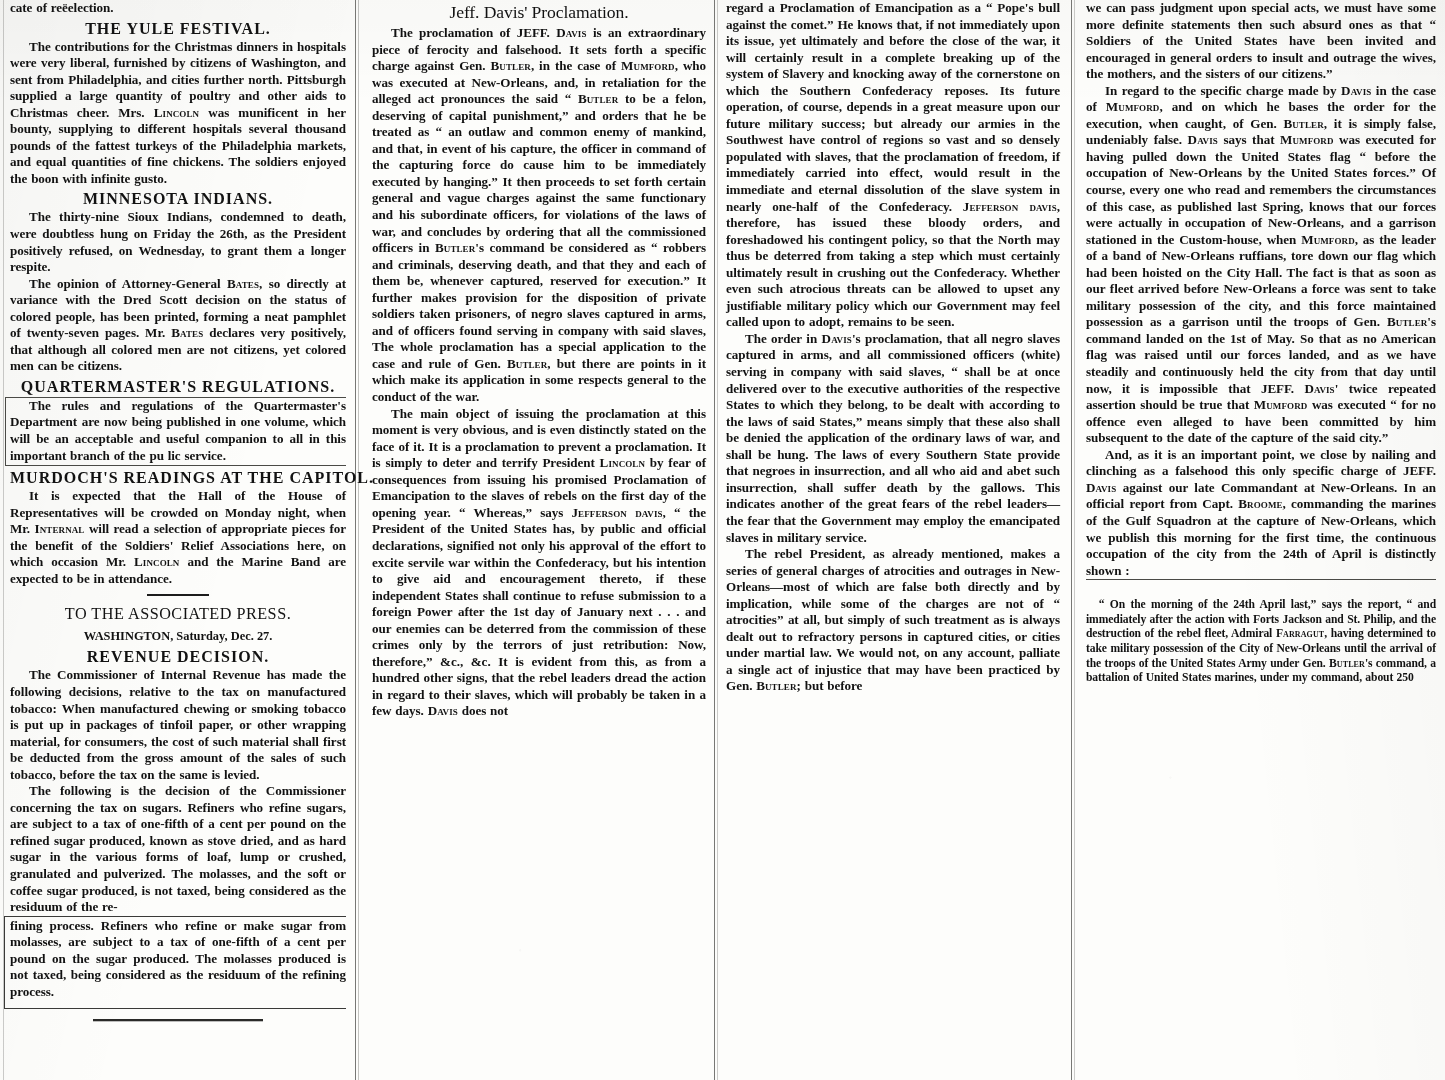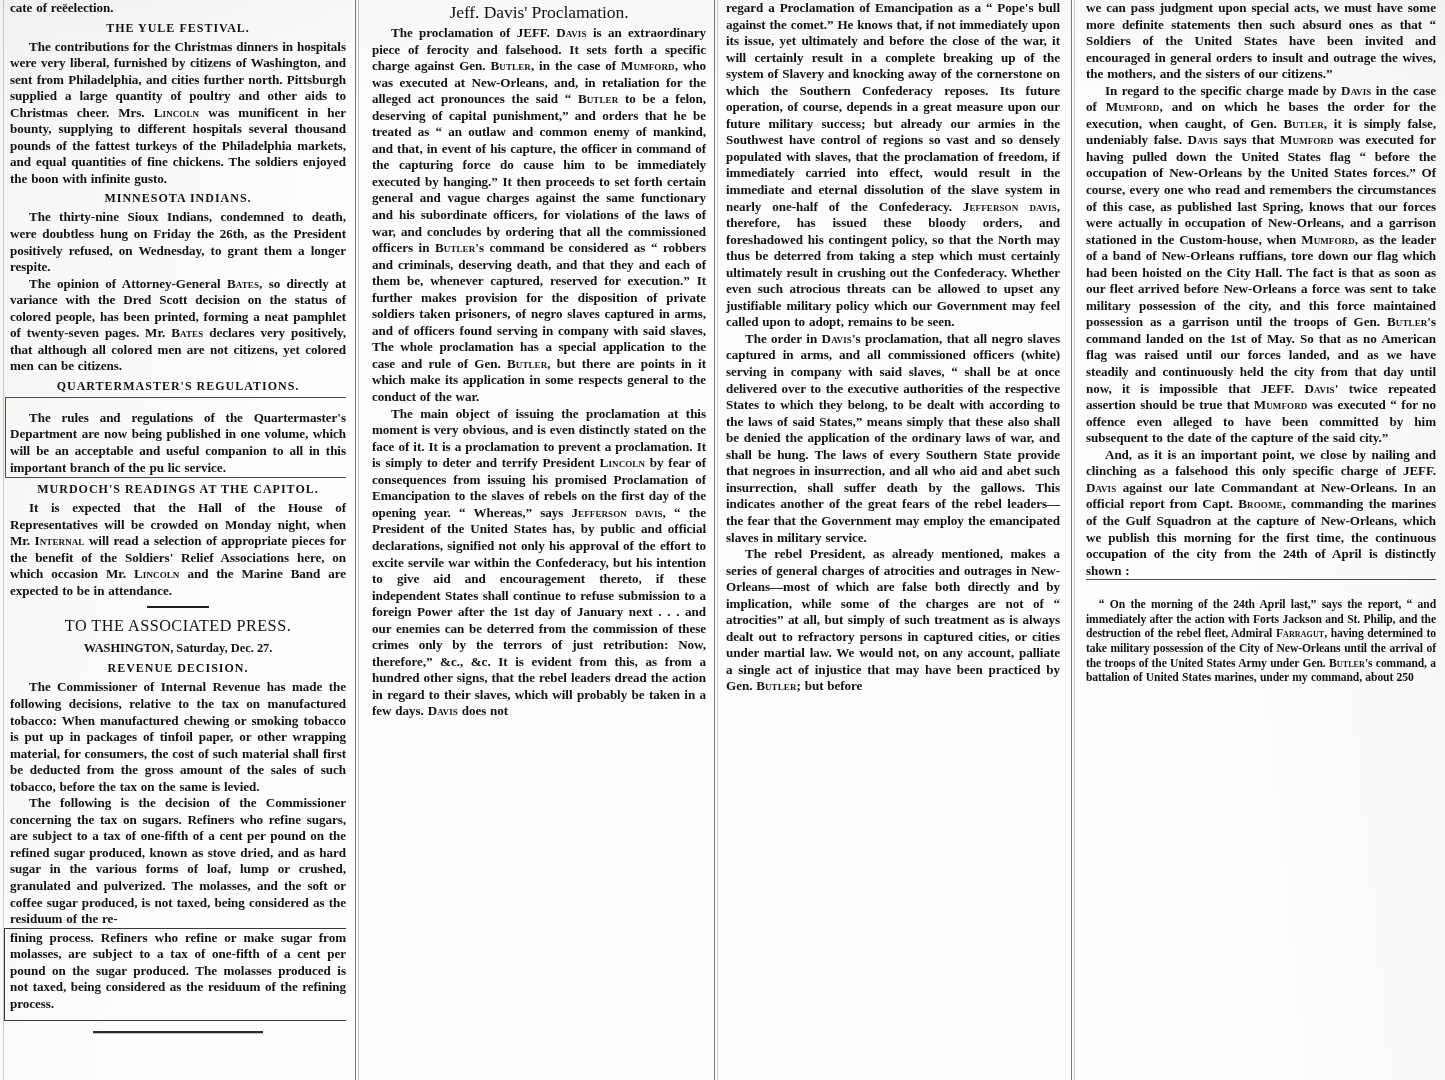--- a/index.html
+++ b/index.html
@@ -74,21 +74,21 @@
 
   
   .sc {
     font-variant: small-caps;
     letter-spacing: .1px;
   }
 
   
   .subhead {
     text-align: center;
-    font-size: 12px;
+    font-size: 16px;
     line-height: 19px;
     font-weight: 700;
     letter-spacing: 1.0px;
     text-indent: 0;
     margin: 2px 0 1px 0;
     white-space: nowrap;
   }
   .subhead-lg {
     text-align: center;
     font-size: 16.2px;
@@ -136,21 +136,21 @@
     border-left: 1.4px solid #3a3a38;
     border-top: 1.2px solid #3a3a38;
     border-bottom: 1.2px solid #3a3a38;
     padding: 1px 0 8px 5px;
     margin-left: -6px;
   }
   .boxed-b {
     border-top: 1.1px solid #4a4a46;
     border-bottom: 1.1px solid #4a4a46;
     border-left: 1.1px solid #4a4a46;
-    padding: 12px 0 1px 4px;
+    padding: 0 0 1px 4px;
     margin-left: -5px;
   }
 
   
   .extract {
     font-size: 11.6px;
     line-height: 14.6px;
     font-weight: 700;
     letter-spacing: -0.1px;
     text-align: justify;

